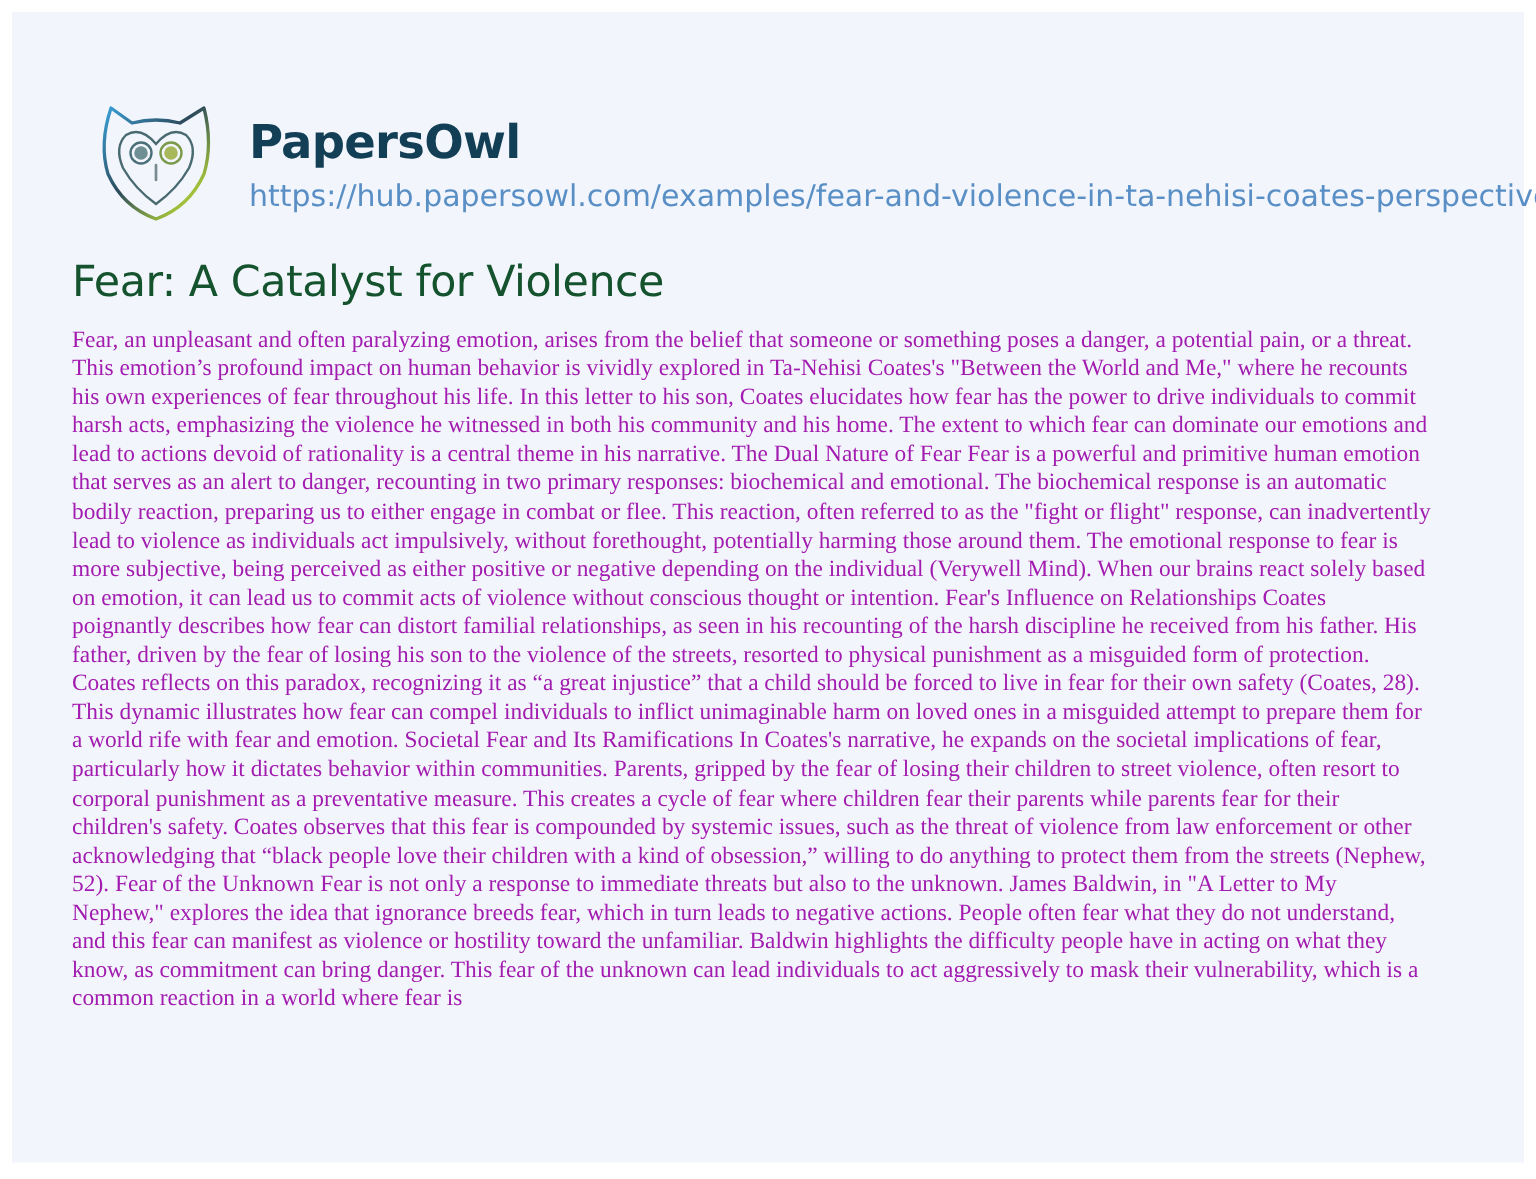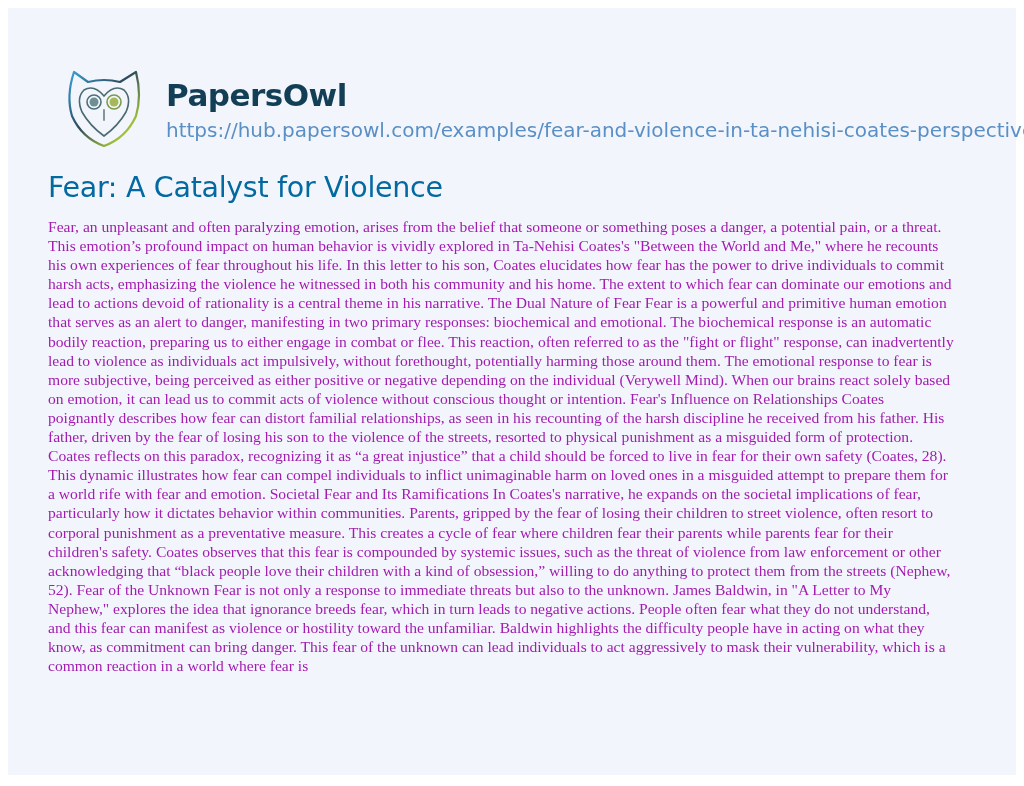--- a/index.html
+++ b/index.html
@@ -57,21 +57,21 @@
     white-space: nowrap;
   }
   .title {
     position: absolute;
     left: 48px;
     top: 168px;
     margin: 0;
     font-family: "DejaVu Sans", sans-serif;
     font-weight: normal;
     font-size: 28.5px;
-    color: #0369a1;
+    color: #14532d;
     letter-spacing: -0.3px;
     line-height: 40px;
     white-space: nowrap;
   }
   .body-text {
     position: absolute;
     left: 48px;
     top: 217px;
     width: 940px;
     margin: 0;
@@ -120,21 +120,21 @@
 </div>
 
 <h1 class="title">Fear: A Catalyst for Violence</h1>
 
 <p class="body-text">
   <span class="line">Fear, an unpleasant and often paralyzing emotion, arises from the belief that someone or something poses a danger, a potential pain, or a threat.</span>
   <span class="line">This emotion’s profound impact on human behavior is vividly explored in Ta-Nehisi Coates's "Between the World and Me," where he recounts</span>
   <span class="line">his own experiences of fear throughout his life. In this letter to his son, Coates elucidates how fear has the power to drive individuals to commit</span>
   <span class="line">harsh acts, emphasizing the violence he witnessed in both his community and his home. The extent to which fear can dominate our emotions and</span>
   <span class="line">lead to actions devoid of rationality is a central theme in his narrative. The Dual Nature of Fear Fear is a powerful and primitive human emotion</span>
-  <span class="line">that serves as an alert to danger, manifesting in two primary responses: biochemical and emotional. The biochemical response is an automatic</span>
+  <span class="line">that serves as an alert to danger, recounting in two primary responses: biochemical and emotional. The biochemical response is an automatic</span>
   <span class="line">bodily reaction, preparing us to either engage in combat or flee. This reaction, often referred to as the "fight or flight" response, can inadvertently</span>
   <span class="line">lead to violence as individuals act impulsively, without forethought, potentially harming those around them. The emotional response to fear is</span>
   <span class="line">more subjective, being perceived as either positive or negative depending on the individual (Verywell Mind). When our brains react solely based</span>
   <span class="line">on emotion, it can lead us to commit acts of violence without conscious thought or intention. Fear's Influence on Relationships Coates</span>
   <span class="line">poignantly describes how fear can distort familial relationships, as seen in his recounting of the harsh discipline he received from his father. His</span>
   <span class="line">father, driven by the fear of losing his son to the violence of the streets, resorted to physical punishment as a misguided form of protection.</span>
   <span class="line">Coates reflects on this paradox, recognizing it as “a great injustice” that a child should be forced to live in fear for their own safety (Coates, 28).</span>
   <span class="line">This dynamic illustrates how fear can compel individuals to inflict unimaginable harm on loved ones in a misguided attempt to prepare them for</span>
   <span class="line">a world rife with fear and emotion. Societal Fear and Its Ramifications In Coates's narrative, he expands on the societal implications of fear,</span>
   <span class="line">particularly how it dictates behavior within communities. Parents, gripped by the fear of losing their children to street violence, often resort to</span>

